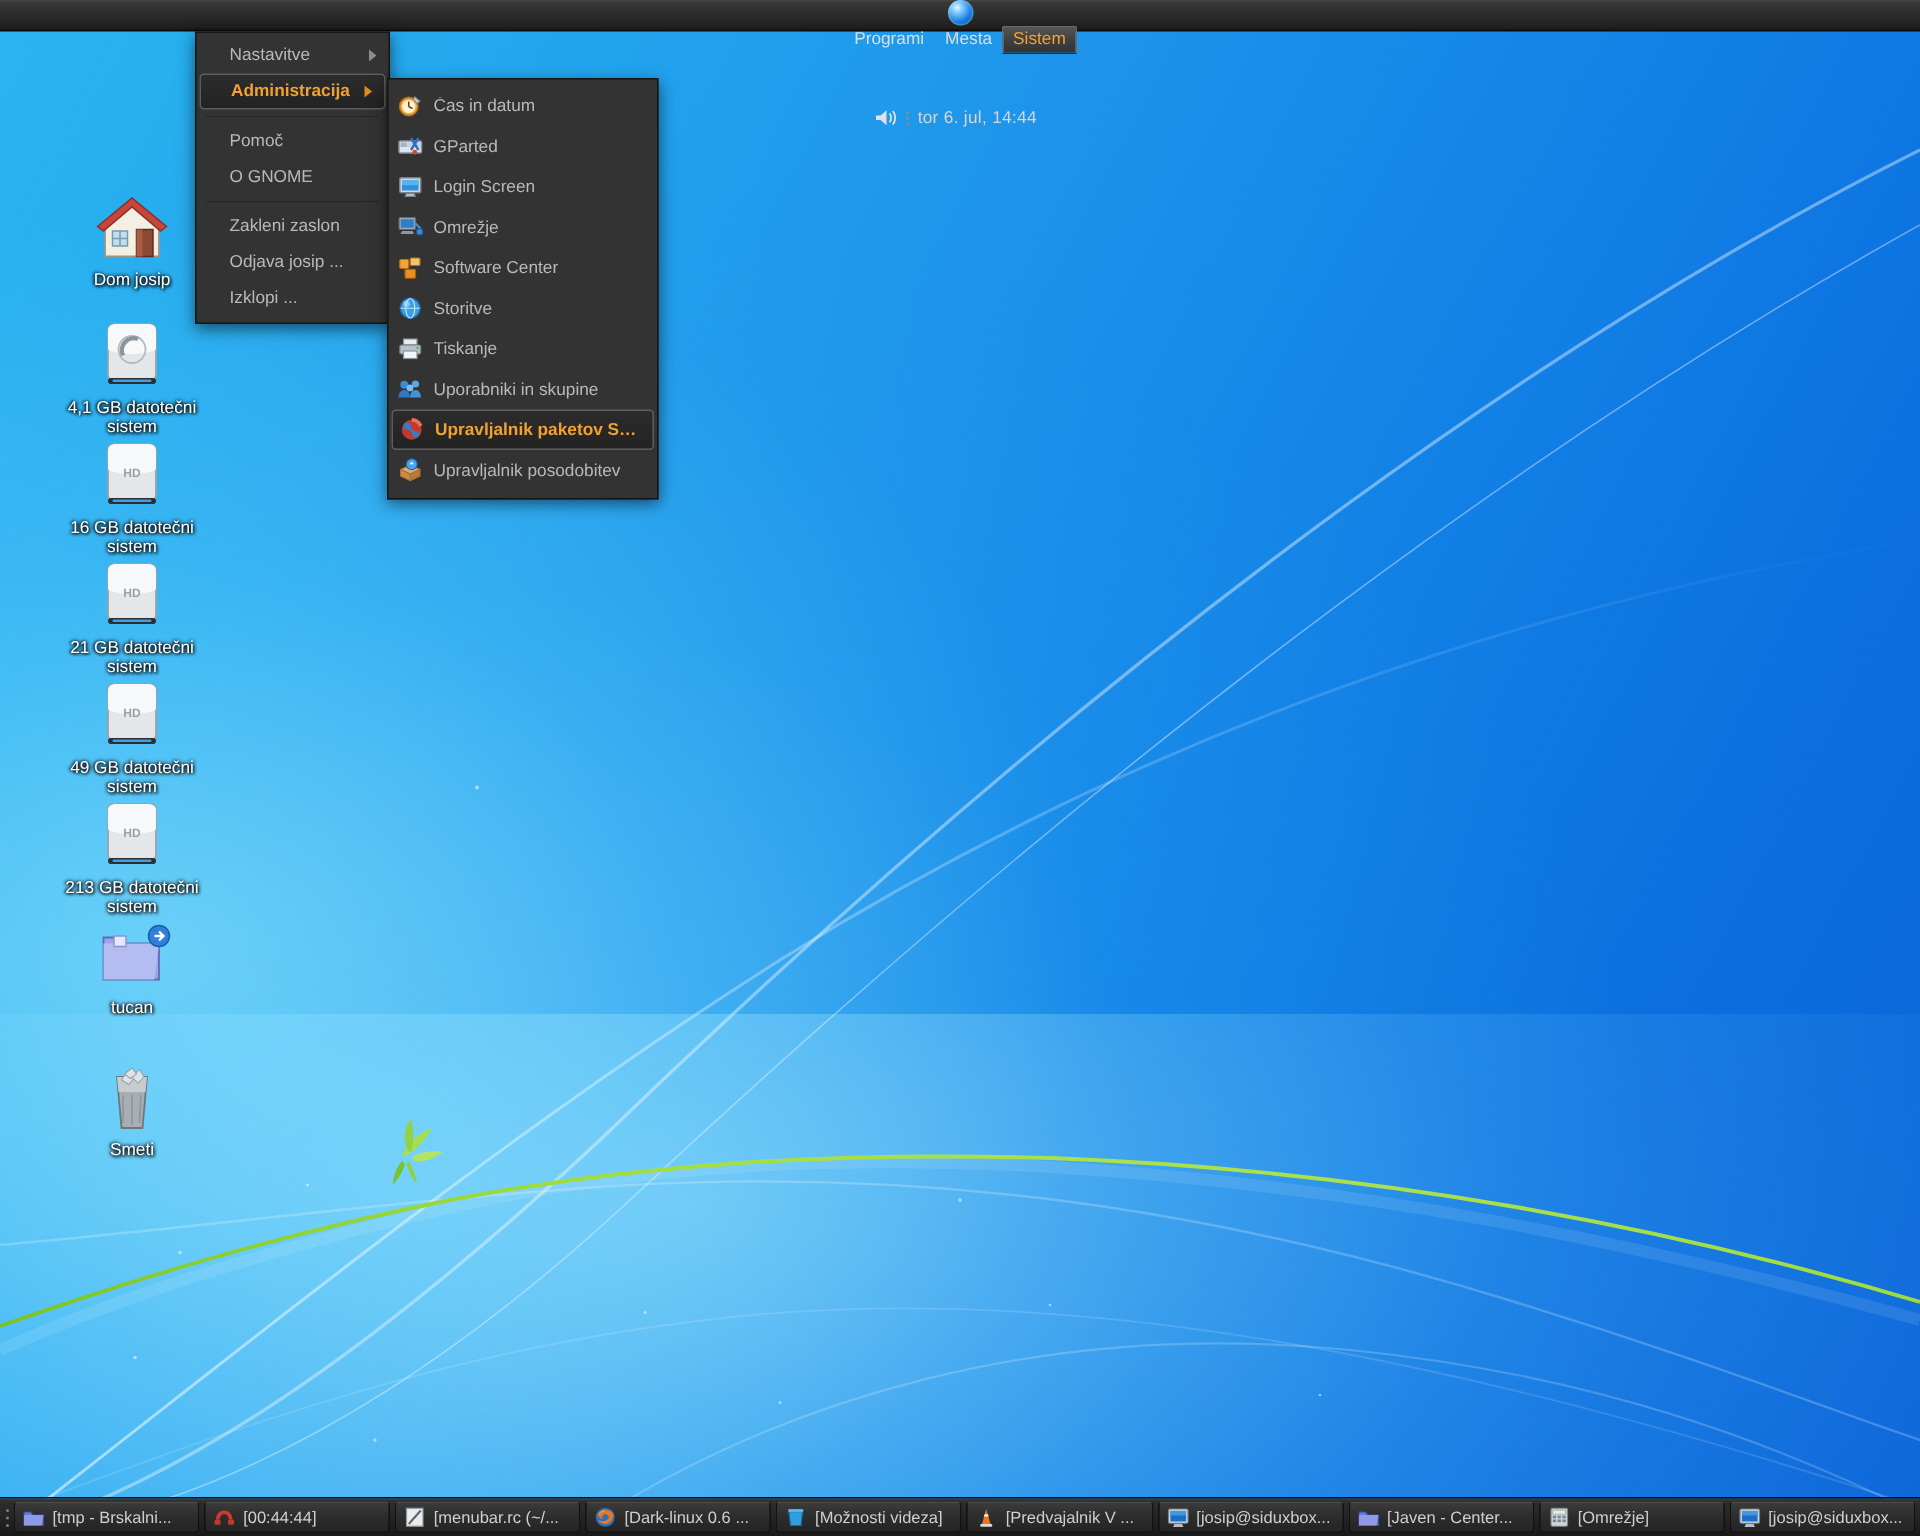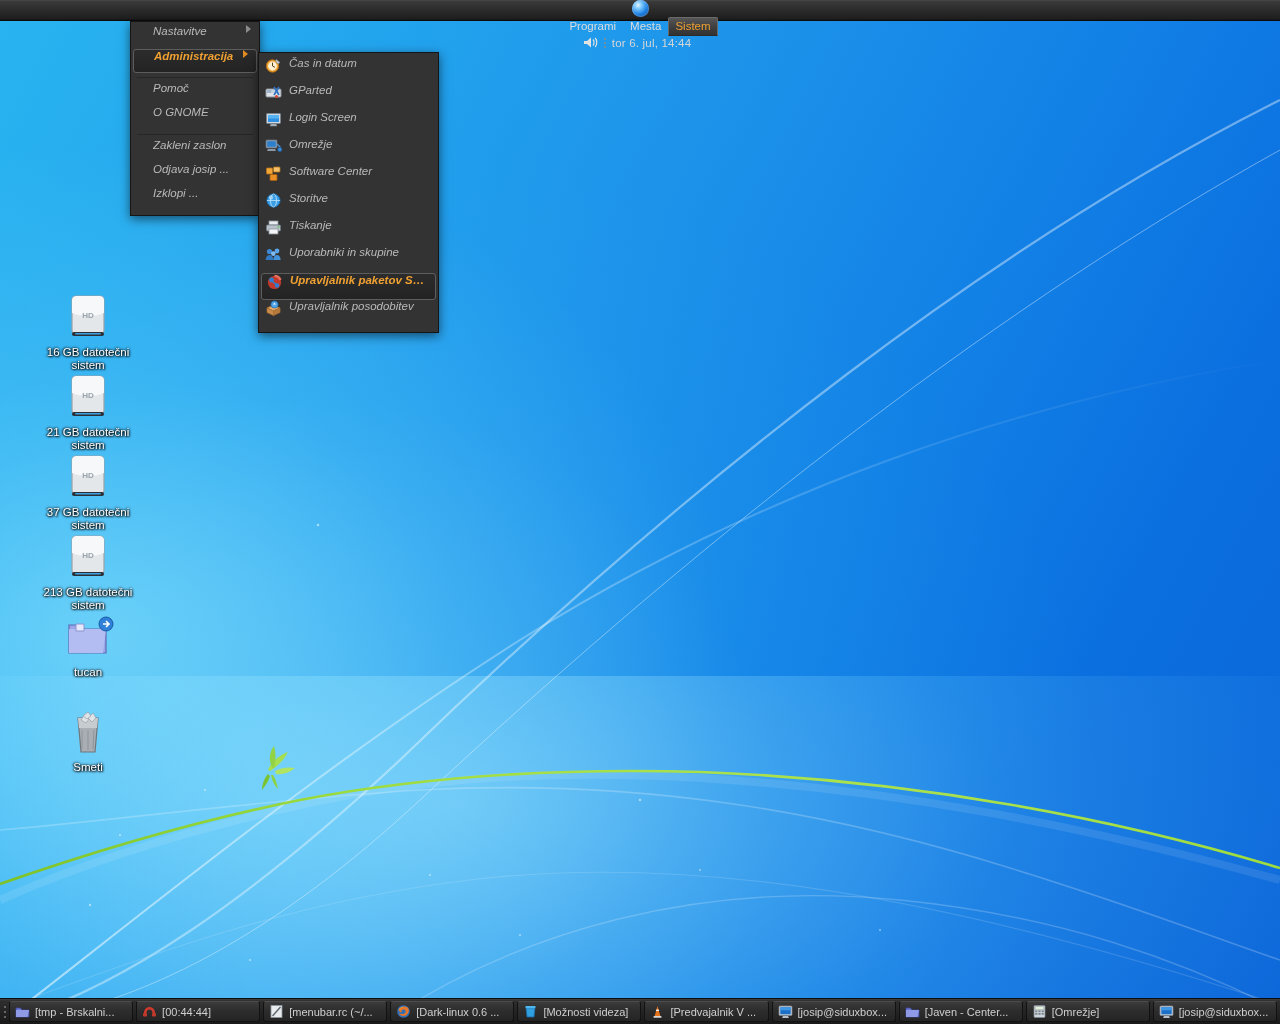--- a/index.html
+++ b/index.html
@@ -48,42 +48,41 @@
     color: #dcdcdc; cursor: default; white-space: nowrap;
   }
   .menu-bar-item.active {
     color: #f0a132;
     background: linear-gradient(180deg, #565656 0%, #3e3e3e 55%, #333 100%);
     border: 1px solid #6a6a6a; border-bottom-color: #2b2b2b;
     border-radius: 2px 2px 0 0;
     padding: 1px 6px 2px 6px;
   }
   .panel-spacer { flex: 1 1 auto; }
-  .tray { display: flex; align-items: center; gap: 5px; padding-right: 6px; color: #d6d6d6; font-size: 11.5px;}
+  .tray { display: flex; align-items: center; gap: 5px; padding-right: 6px; color: #d6d6d6; font-size: 11.5px; margin-top: 36px;}
   .tray .vol-icon { display:inline-block; width: 16px; height: 13px; position: relative; }
   .tray .grip { display:inline-block; width:3px; height:13px; }
   .tray .grip i { display:block; width:2px; height:2px; background:#8d8d8d; border-radius:50%; margin: 2px 0;}
   .clock { letter-spacing: 0.2px; white-space: nowrap; }
 
   
   .menu-panel {
     position: absolute; z-index: 60;
     background: #323232;
     border: 1px solid #151515;
     box-shadow: 0 3px 10px rgba(0,0,0,.55);
     padding: 4px 0;
     font-size: 11.5px;
   }
   #system-menu { left: 130px; top: 21px; width: 130px; background:#333; padding: 3px 0 4px 0;}
   #admin-menu  { left: 258px; top: 52px; width: 181px; background:#333; padding: 4px 0 5px 0;}
   .menu-item {
-    display: flex; height: 24px;
+    display: flex; align-items: center; height: 24px;
     padding: 0 8px 0 22px; color: #b9b9b9; white-space: nowrap; cursor: default;
     position: relative;
-    font-style: italic;
   }
   #admin-menu .menu-item { padding-left: 6px; height: 27px; }
   .menu-item .label { flex: 1 1 auto; overflow: hidden; text-overflow: ellipsis; }
   .menu-item.selected {
     background: linear-gradient(180deg, #2c2c2c 0%, #232323 100%);
     border: 1px solid #5d5d5d; border-radius: 3px;
     color: #f0a132; font-weight: bold;
     margin: 0 2px; padding-left: 20px;
   }
   #admin-menu .menu-item.selected { padding-left: 4px; }
@@ -357,21 +356,47 @@
           <path d="M15,8 L15,12.5 L8.5,15.5 L8.5,11 Z" fill="#b87a3c" stroke="#a8702f" stroke-width=".7"></path>
           <circle cx="9.5" cy="4.5" r="3.6" fill="#4fa3e8" stroke="#1f6aad" stroke-width=".7"></circle>
           <path d="M8,4.5 L9.5,2.8 L11,4.5 Z" fill="#ffffff"></path>
         </svg>
       </span>
       <span class="label">Upravljalnik posodobitev</span>
     </div>
   </div>
 
 
-
+  <div class="desk-icon" style="left:30px; top:126px;">
+    <span class="glyph">
+      <svg width="52" height="52" viewBox="0 0 52 52">
+        <path d="M4,25 L26,7 L48,25 L44,25 L44,45 L8,45 L8,25 Z" fill="#f4efe3" stroke="#9c9382" stroke-width="1.2"></path>
+        <path d="M3,25 L26,6 L49,25 L45,28 L26,12 L7,28 Z" fill="#c5463a" stroke="#8e2f25" stroke-width="1"></path>
+        <rect x="13" y="28" width="10" height="10" fill="#bfdff2" stroke="#7e98a8" stroke-width="1"></rect>
+        <path d="M13,33 L23,33 M18,28 L18,38" stroke="#7e98a8" stroke-width="1"></path>
+        <rect x="29" y="27" width="11" height="18" fill="#8c4a34" stroke="#5e2f1f" stroke-width="1"></rect>
+        <rect x="29" y="27" width="4" height="18" fill="#a85c42"></rect>
+      </svg>
+    </span>
+    <span class="caption">Dom josip</span>
+  </div>
+
+  <div class="desk-icon" style="left:30px; top:211px;">
+    <span class="glyph">
+      <svg width="52" height="52" viewBox="0 0 52 52">
+        <rect x="10" y="5" width="32" height="38" rx="4" fill="#e3e7ea" stroke="#9aa2a9" stroke-width="1.2"></rect>
+        <path d="M10,9 C10,6.5 12.5,5 15,5 L37,5 C39.5,5 42,6.5 42,9 L42,22 C34,26 18,26 10,22 Z" fill="#f6f8f9"></path>
+        <circle cx="26" cy="22" r="9" fill="none" stroke="#b4bcc3" stroke-width="1.2"></circle>
+        <path d="M20,26 A8,8 0 0,1 30,15" fill="none" stroke="#8c959c" stroke-width="3"></path>
+        <rect x="10" y="41" width="32" height="4" rx="2" fill="#2b2f33"></rect>
+        <rect x="13" y="42" width="26" height="1.6" rx=".8" fill="#3fa0e6"></rect>
+      </svg>
+    </span>
+    <span class="caption">4,1 GB datotečni sistem</span>
+  </div>
 
   <div class="desk-icon" style="left:30px; top:291px;">
     <span class="glyph">
       <svg width="52" height="52" viewBox="0 0 52 52">
         <rect x="10" y="5" width="32" height="38" rx="4" fill="#e3e7ea" stroke="#9aa2a9" stroke-width="1.2"></rect>
         <path d="M10,9 C10,6.5 12.5,5 15,5 L37,5 C39.5,5 42,6.5 42,9 L42,22 C34,26 18,26 10,22 Z" fill="#f6f8f9"></path>
         <text x="26" y="27" font-size="8" font-family="Liberation Sans, sans-serif" fill="#9aa2a9" text-anchor="middle" font-weight="bold">HD</text>
         <rect x="10" y="41" width="32" height="4" rx="2" fill="#2b2f33"></rect>
         <rect x="13" y="42" width="26" height="1.6" rx=".8" fill="#3fa0e6"></rect>
       </svg>
@@ -395,21 +420,21 @@
   <div class="desk-icon" style="left:30px; top:451px;">
     <span class="glyph">
       <svg width="52" height="52" viewBox="0 0 52 52">
         <rect x="10" y="5" width="32" height="38" rx="4" fill="#e3e7ea" stroke="#9aa2a9" stroke-width="1.2"></rect>
         <path d="M10,9 C10,6.5 12.5,5 15,5 L37,5 C39.5,5 42,6.5 42,9 L42,22 C34,26 18,26 10,22 Z" fill="#f6f8f9"></path>
         <text x="26" y="27" font-size="8" font-family="Liberation Sans, sans-serif" fill="#9aa2a9" text-anchor="middle" font-weight="bold">HD</text>
         <rect x="10" y="41" width="32" height="4" rx="2" fill="#2b2f33"></rect>
         <rect x="13" y="42" width="26" height="1.6" rx=".8" fill="#3fa0e6"></rect>
       </svg>
     </span>
-    <span class="caption">37 GB datotečni sistem</span>
+    <span class="caption">49 GB datotečni sistem</span>
   </div>
 
   <div class="desk-icon" style="left:30px; top:531px;">
     <span class="glyph">
       <svg width="52" height="52" viewBox="0 0 52 52">
         <rect x="10" y="5" width="32" height="38" rx="4" fill="#e3e7ea" stroke="#9aa2a9" stroke-width="1.2"></rect>
         <path d="M10,9 C10,6.5 12.5,5 15,5 L37,5 C39.5,5 42,6.5 42,9 L42,22 C34,26 18,26 10,22 Z" fill="#f6f8f9"></path>
         <text x="26" y="27" font-size="8" font-family="Liberation Sans, sans-serif" fill="#9aa2a9" text-anchor="middle" font-weight="bold">HD</text>
         <rect x="10" y="41" width="32" height="4" rx="2" fill="#2b2f33"></rect>
         <rect x="13" y="42" width="26" height="1.6" rx=".8" fill="#3fa0e6"></rect>

